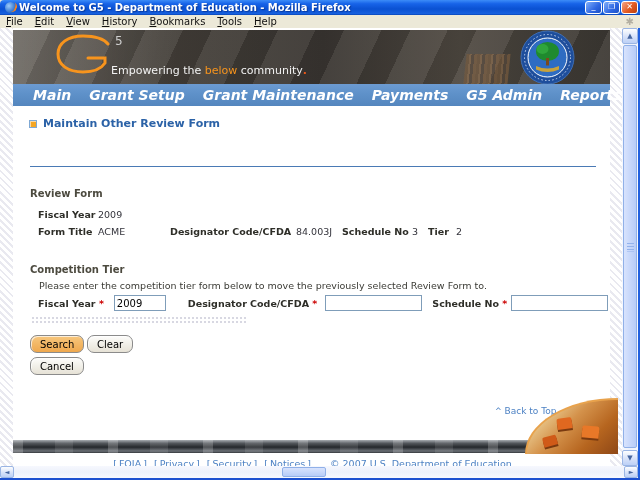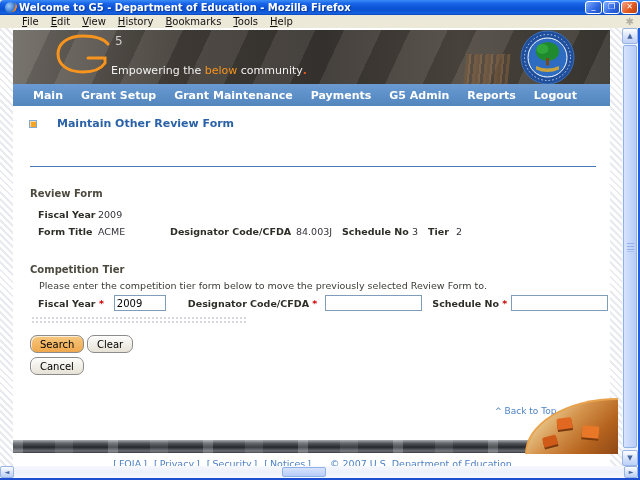--- a/index.html
+++ b/index.html
@@ -21,21 +21,21 @@
     border-right:2px solid #F58220; border-radius:50%; transform:rotate(18deg); }
   .title-text { flex:1; color:#fff; font-size:10px; font-weight:bold; white-space:nowrap; overflow:hidden;
     text-shadow:1px 1px 1px #083A9E; }
   .winbtn { width:17px; height:13px; margin-left:1px; border:1px solid #FFFFFF; border-radius:3px;
     color:#fff; font-size:8px; line-height:10px; text-align:center; cursor:pointer; flex:0 0 auto; }
   .btn-min, .btn-restore { background:linear-gradient(135deg,#7FAFFA 0%,#2E66E2 60%,#1B4FC4 100%); }
   .btn-close { background:linear-gradient(135deg,#F5A686 0%,#E25A22 55%,#B8400E 100%); }
 
   
   .menubar { position:absolute; top:15px; left:0; width:640px; height:13px; background:#ECE9D8;
-    display:flex; align-items:center; padding-left:16px; font-size:10px; color:#111; }
+    display:flex; align-items:center; padding-left:0; font-size:10px; color:#111; }
   .menu-item { display:inline-block; padding:0 6px; cursor:pointer; }
   .menu-item::first-letter { text-decoration:underline; }
   .throbber { margin-left:auto; margin-right:6px; color:#B3AFA2; font-size:10px; line-height:10px; }
 
   
   .viewport { position:absolute; top:28px; left:0; width:622px; height:438px; background:#fff; overflow:hidden; }
   .stripe { position:absolute; top:0; height:438px;
     background:repeating-linear-gradient(45deg,#ffffff 0 3px,#E9E9F0 3px 5px); }
   .stripe-l { left:0; width:13px; }
   .stripe-r { left:610px; width:12px; }
@@ -54,24 +54,24 @@
   .tagline .accent { color:#F7941D; }
   .tagline .period { color:#E8581A; font-weight:bold; }
   .bookshelf { position:absolute; left:452px; bottom:0; width:44px; height:30px; opacity:.55; transform:skewX(-6deg);
     background:repeating-linear-gradient(90deg,#7A5A3A 0 3px,#96714C 3px 5px,#59483A 5px 8px,#86623F 8px 11px); }
   .seal { position:absolute; right:35px; top:0; width:55px; height:55px; }
 
   
   .navbar { position:absolute; left:0; top:56px; width:597px; height:22px;
     background:linear-gradient(180deg,#6C9BD2 0%, #5E91C9 45%, #5486BE 100%);
     display:flex; align-items:center; gap:18px; padding-left:20px; }
-  .nav-item { color:#fff; font-weight:bold; font-size:11px; white-space:nowrap; cursor:pointer; }
-
-  
-  .page-heading { position:absolute; left:16px; top:89px; display:flex; align-items:center; gap:20px; }
+  .nav-item { color:#fff; font-weight:bold; font-size:14px; white-space:nowrap; cursor:pointer;font-style:italic; }
+
+  
+  .page-heading { position:absolute; left:16px; top:89px; display:flex; align-items:center; gap:6px; }
   .heading-icon { width:8px; height:8px; background:#F5A623; border:1px solid #7FA8D4;
     box-shadow:inset 1px 1px 0 #FBD9A2; }
   .heading-text { color:#2B62A7; font-size:11px; font-weight:bold; white-space:nowrap; }
 
   .tabrow { position:absolute; left:17px; top:120px; width:566px; height:19px; display:flex; align-items:flex-end; }
   .tab-foot { width:7px; height:6px; border-bottom:1px solid #4A7AB5; }
   .tab { height:18px; background:#fff; border:1px solid #4A7AB5; border-bottom:none; border-radius:3px 0 0 0;
     display:flex; align-items:center; gap:6px; padding:0 16px 0 8px; cursor:pointer; }
   .tab-icon { width:9px; height:8px; border:1px solid #4A7AB5;
     background:linear-gradient(90deg,#F5A623 0 50%, #FFFFFF 50% 100%); }

